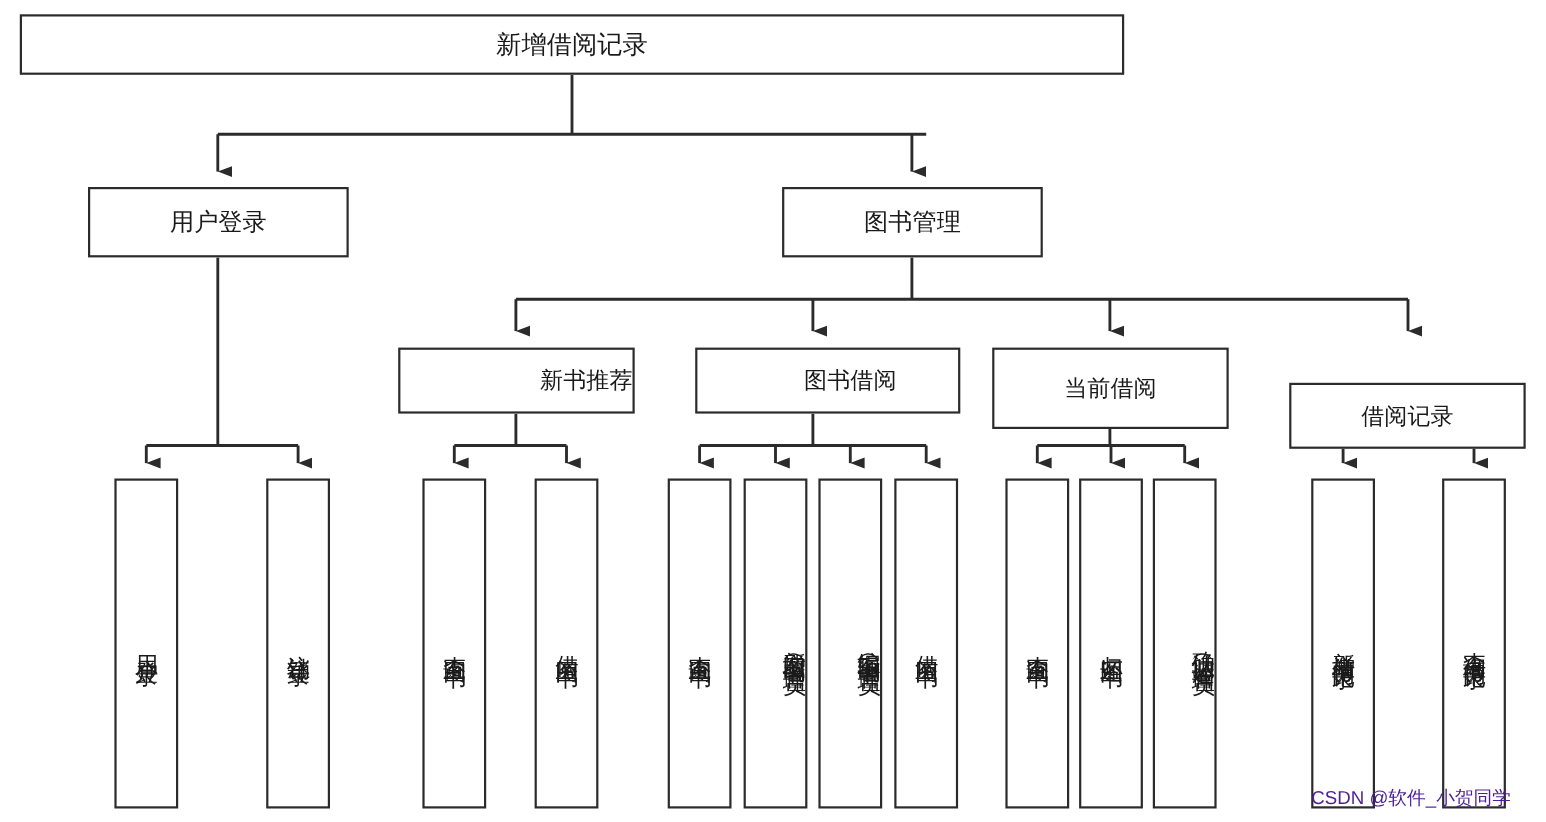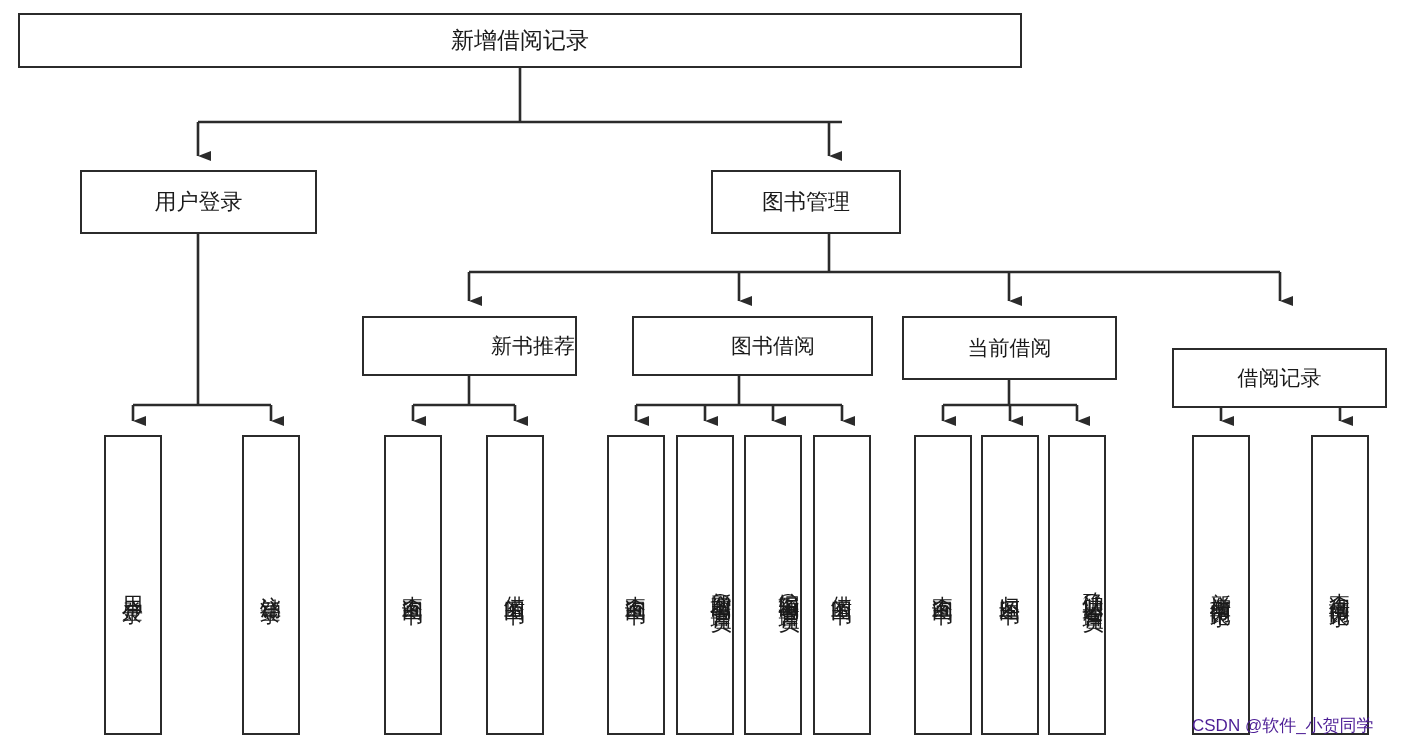--- a/index.html
+++ b/index.html
@@ -129,33 +129,33 @@
   </svg>
 
   <div class="node node-root" style="left:18px; top:13px; width:1004px; height:55px;">
     <span class="label">新增借阅记录</span>
   </div>
 
   <div class="node node-l2" style="left:80px; top:170px; width:237px; height:64px;">
     <span class="label">用户登录</span>
   </div>
 
-  <div class="node node-l2" style="left:711px; top:170px; width:190px; height:64px;">
+  <div class="node node-l2" style="left:711px; top:170px; width:237px; height:64px;">
     <span class="label">图书管理</span>
   </div>
 
   <div class="node node-l3" style="left:362px; top:316px; width:215px; height:60px;justify-content:flex-end;">
     <span class="label">新书推荐</span>
   </div>
 
   <div class="node node-l3" style="left:632px; top:316px; width:241px; height:60px;padding-left:41px;">
     <span class="label">图书借阅</span>
   </div>
 
-  <div class="node node-l3" style="left:902px; top:316px; width:215px; height:64px;font-family:Liberation Serif, serif;">
+  <div class="node node-l3" style="left:902px; top:316px; width:215px; height:74px;font-family:Liberation Serif, serif;">
     <span class="label">当前借阅</span>
   </div>
 
   <div class="node node-l3" style="left:1172px; top:316px; width:215px; height:60px;margin-top:32px;">
     <span class="label">借阅记录</span>
   </div>
 
   <div class="node node-leaf leaf-mid" style="left:104px; top:435px; width:58px; height:300px;">
     <span class="label">用户登录</span>
   </div>

